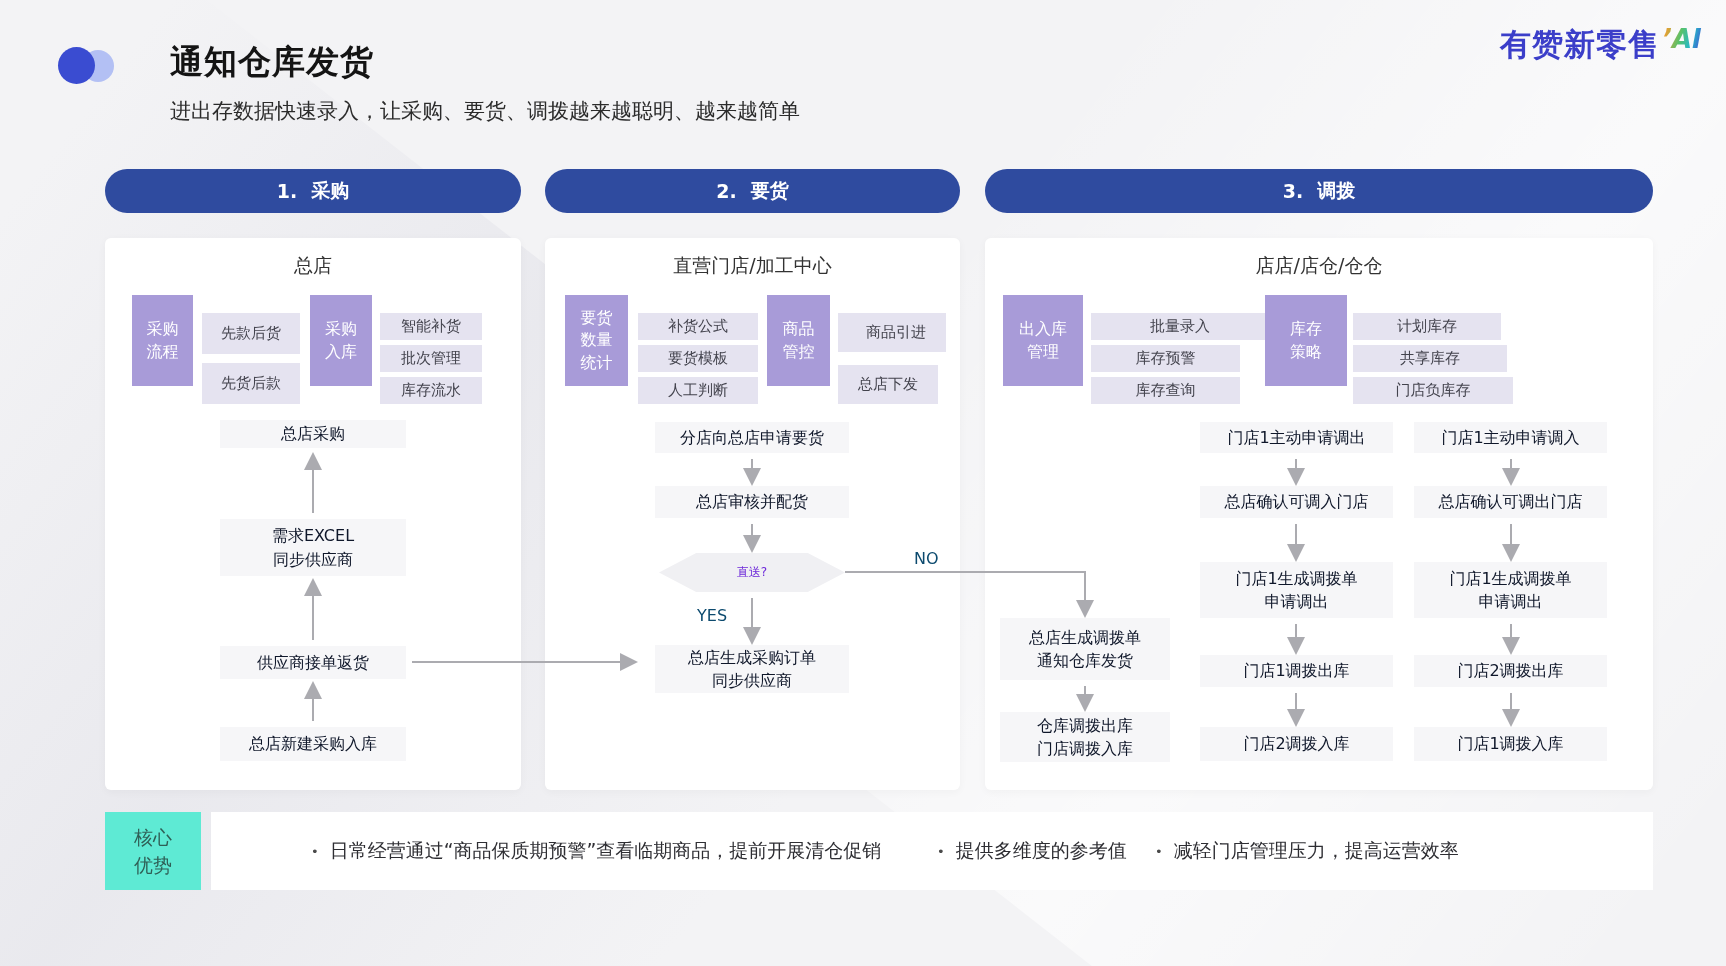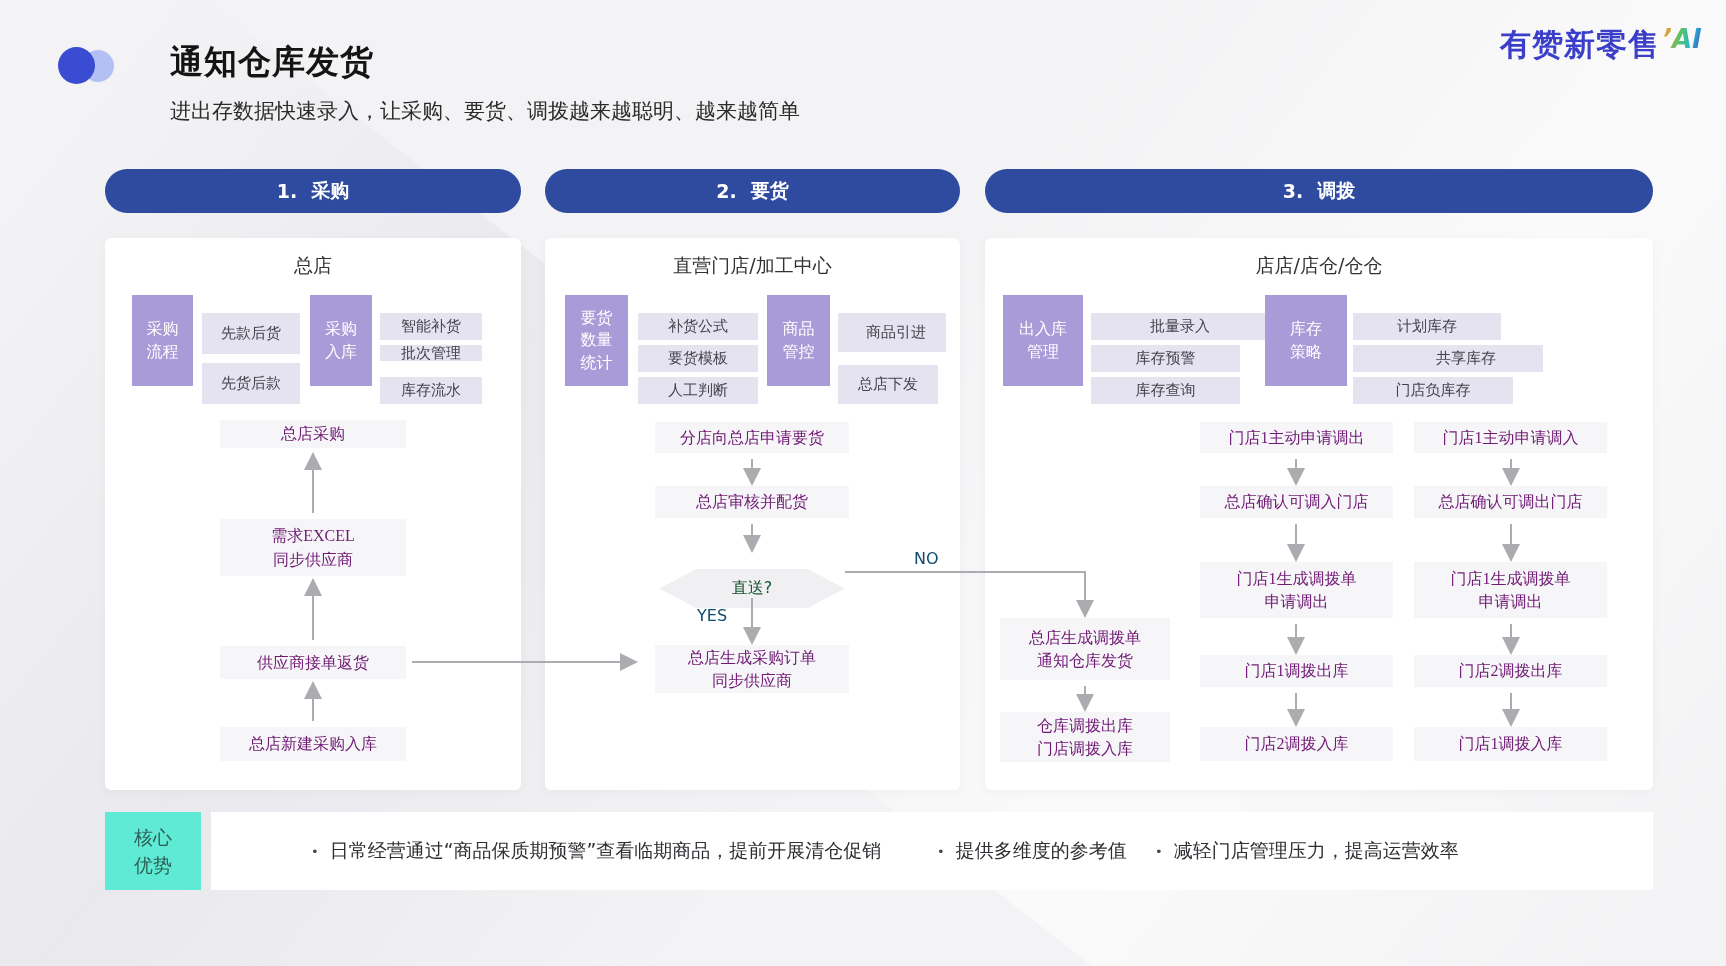--- a/index.html
+++ b/index.html
@@ -27,24 +27,24 @@
         display:flex;align-items:center;justify-content:center;font-size:19px;font-weight:bold;}
   .pill .num{margin-right:14px;}
   
   .panel{position:absolute;top:238px;height:552px;background:#ffffff;border-radius:6px;
          box-shadow:0 2px 8px rgba(40,40,60,.04);}
   .panel-title{position:absolute;top:15px;left:0;width:100%;text-align:center;font-size:19px;color:#333;}
   .purple-box{position:absolute;background:#a89bd8;color:#fff;display:flex;align-items:center;justify-content:center;
               text-align:center;font-size:16px;line-height:1.4;white-space:pre-line;}
   .lav-box{position:absolute;background:#e5e3f0;color:#43434d;display:flex;align-items:center;justify-content:center;
            font-size:15px;margin-top:18px;}
-  .flow-box{position:absolute;z-index:2;background:#f6f6f8;color:#701a75;display:flex;align-items:center;justify-content:center;
-            text-align:center;font-size:16px;line-height:1.45;white-space:pre-line;font-family:Liberation Serif, serif;}
-  .diamond{position:absolute;z-index:2;background:#f0f0f3;color:#14532d;display:flex;align-items:center;justify-content:center;
-           font-size:16px;clip-path:polygon(0% 50%,20% 0%,80% 0%,100% 50%,80% 100%,20% 100%);margin-top:16px;}
+  .flow-box{position:absolute;z-index:2;background:#f6f6f8;color:#0f172a;display:flex;align-items:center;justify-content:center;
+            text-align:center;font-size:16px;line-height:1.45;white-space:pre-line;}
+  .diamond{position:absolute;z-index:2;background:#f0f0f3;color:#6d28d9;display:flex;align-items:center;justify-content:center;
+           font-size:12px;clip-path:polygon(0% 50%,20% 0%,80% 0%,100% 50%,80% 100%,20% 100%);}
   .branch-label{position:absolute;z-index:3;font-size:16px;color:#0c4a6e;}
   #arrows{position:absolute;inset:0;z-index:3;pointer-events:none;}
   
   .adv-tag{position:absolute;left:105px;top:812px;width:96px;height:78px;background:#5eead4;color:#2f5f56;
            display:flex;align-items:center;justify-content:center;text-align:center;font-size:19px;line-height:1.5;white-space:pre-line;}
   .adv-bar{position:absolute;left:211px;top:812px;width:1442px;height:78px;background:#ffffff;}
   .adv-item{position:absolute;top:0;height:78px;display:flex;align-items:center;font-size:19px;color:#2e2e33;}
   .adv-item .dot{font-size:13px;color:#4a4a4a;margin-right:11px;}
 </style>
 </head>
@@ -82,21 +82,21 @@
 
     <div class="panel" style="left:105px;width:416px;">
       <div class="panel-title">总店</div>
       <div class="purple-box" style="left:27px;top:57px;width:61px;height:91px;">采购
 流程</div>
       <div class="lav-box" style="left:97px;top:57px;width:98px;height:41px;">先款后货</div>
       <div class="lav-box" style="left:97px;top:107px;width:98px;height:41px;">先货后款</div>
       <div class="purple-box" style="left:205px;top:57px;width:62px;height:91px;">采购
 入库</div>
       <div class="lav-box" style="left:275px;top:57px;width:102px;height:27px;">智能补货</div>
-      <div class="lav-box" style="left:275px;top:89px;width:102px;height:16px;">批次管理</div>
+      <div class="lav-box" style="left:275px;top:89px;width:102px;height:27px;">批次管理</div>
       <div class="lav-box" style="left:275px;top:121px;width:102px;height:27px;">库存流水</div>
     </div>
 
     <div class="panel" style="left:545px;width:415px;">
       <div class="panel-title">直营门店/加工中心</div>
       <div class="purple-box" style="left:20px;top:57px;width:63px;height:91px;">要货
 数量
 统计</div>
       <div class="lav-box" style="left:93px;top:57px;width:120px;height:27px;">补货公式</div>
       <div class="lav-box" style="left:93px;top:89px;width:120px;height:27px;">要货模板</div>
@@ -110,21 +110,21 @@
     <div class="panel" style="left:985px;width:668px;">
       <div class="panel-title">店店/店仓/仓仓</div>
       <div class="purple-box" style="left:18px;top:57px;width:80px;height:91px;">出入库
 管理</div>
       <div class="lav-box" style="left:106px;top:57px;width:178px;height:27px;">批量录入</div>
       <div class="lav-box" style="left:106px;top:89px;width:149px;height:27px;">库存预警</div>
       <div class="lav-box" style="left:106px;top:121px;width:149px;height:27px;">库存查询</div>
       <div class="purple-box" style="left:280px;top:57px;width:82px;height:91px;">库存
 策略</div>
       <div class="lav-box" style="left:368px;top:57px;width:148px;height:27px;">计划库存</div>
-      <div class="lav-box" style="left:368px;top:89px;width:154px;height:27px;padding-left:36px;">共享库存</div>
+      <div class="lav-box" style="left:368px;top:89px;width:154px;height:27px;">共享库存</div>
       <div class="lav-box" style="left:368px;top:121px;width:160px;height:27px;">门店负库存</div>
     </div>
 
     <div class="flow-box" style="left:220px;top:420px;width:186px;height:28px;">总店采购</div>
     <div class="flow-box" style="left:220px;top:519px;width:186px;height:57px;">需求EXCEL
 同步供应商</div>
     <div class="flow-box" style="left:220px;top:646px;width:186px;height:33px;">供应商接单返货</div>
     <div class="flow-box" style="left:220px;top:727px;width:186px;height:34px;">总店新建采购入库</div>
 
     <div class="flow-box" style="left:655px;top:422px;width:194px;height:31px;">分店向总店申请要货</div>

